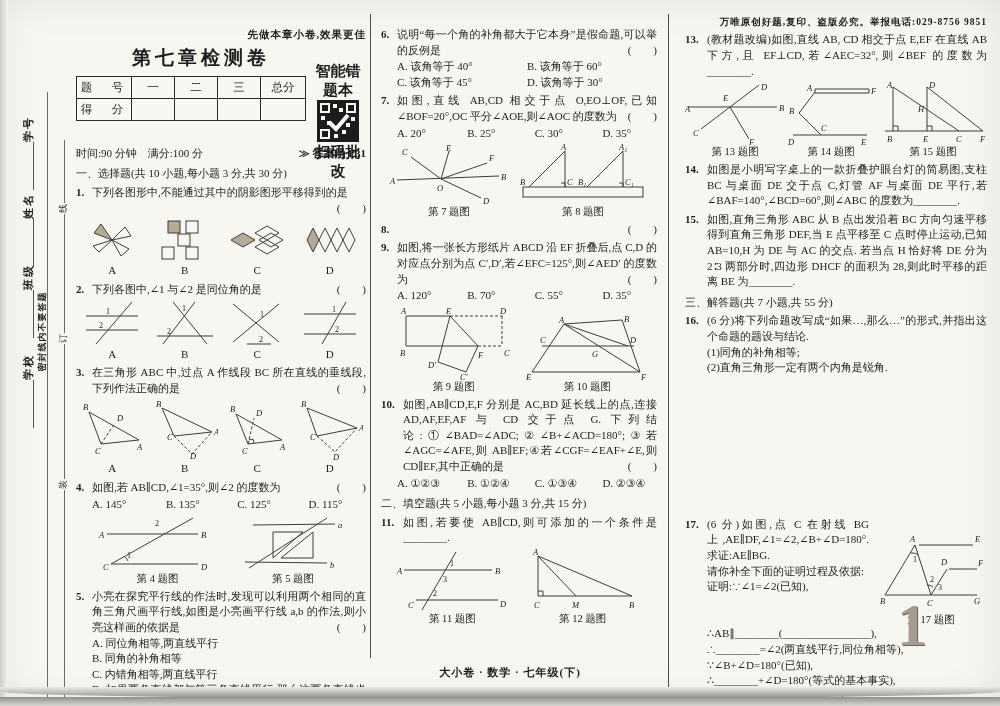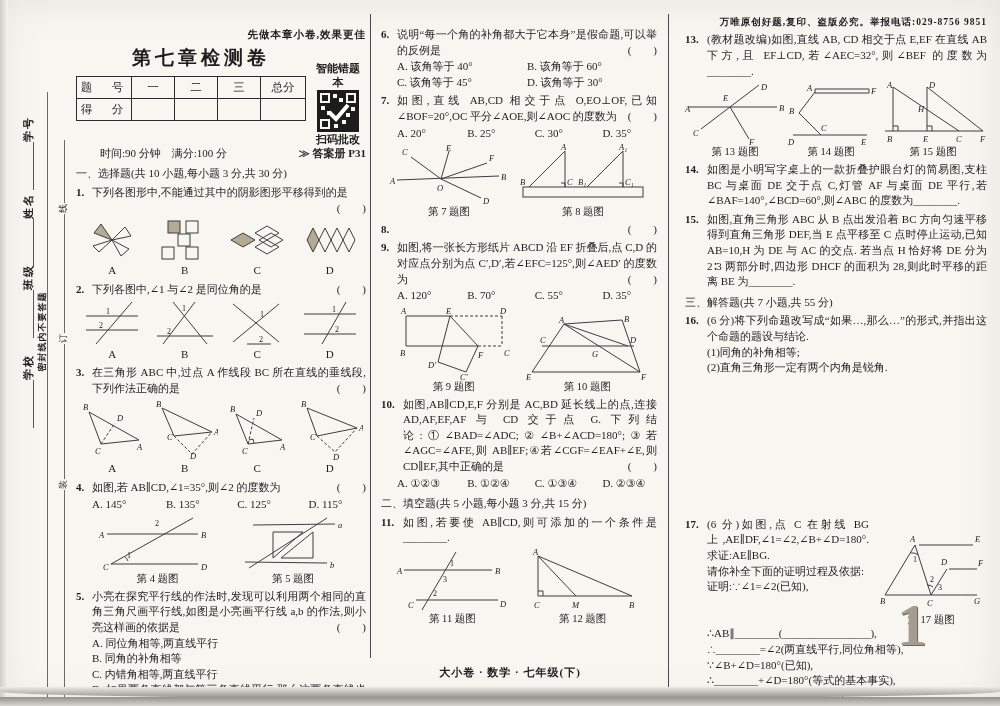--- a/index.html
+++ b/index.html
@@ -12,22 +12,22 @@
   .col{position:absolute;font-size:11px;line-height:1.42;}
   .col1{left:76px;top:28px;width:290px;}
   .col2{left:381px;top:24px;width:276px;}
   .col3{left:685px;top:16px;width:302px;}
   .slogan{font-weight:700;text-align:right;font-size:10.5px;letter-spacing:1px;}
   .title{font-size:19px;font-weight:700;text-align:center;letter-spacing:4px;margin:2px 40px 4px 0;}
   .scorewrap{position:relative;margin-top:2px;height:66px;}
   table.score{border-collapse:collapse;}
   table.score td{border:1.2px solid #2b2b2b;height:21px;text-align:center;font-size:11.5px;padding:0;}
   td.c0{width:54px;letter-spacing:4px;}td.cm{width:42px;}td.c4{width:44px;}
-  .qrblock{position:absolute;right:2px;top:-14px;width:52px;text-align:center;font-size:11px;font-weight:700;line-height:1.25;}
-  .timeline{display:flex;justify-content:space-between;margin-top:4px;font-size:11px;margin-left:24px;}
+  .qrblock{position:absolute;right:2px;top:-14px;width:52px;text-align:center;font-size:15px;font-weight:700;line-height:1.25;}
+  .timeline{display:flex;justify-content:space-between;margin-top:4px;font-size:11px;}
   .answerref{font-weight:700;}
   .sect{font-weight:400;margin-top:5px;}
   .q{display:flex;margin-top:3px;}
   .qn{font-weight:700;min-width:16px;}
   .qn3{font-weight:700;min-width:22px;}
   .qb{flex:1;text-align:justify;}
   .paren{float:right;}
   .opts4{display:grid;grid-template-columns:27% 26% 26% 21%;padding-left:16px;margin-top:1px;}
   .opts2{display:grid;grid-template-columns:50% 50%;padding-left:16px;margin-top:1px;}
   .optlines{padding-left:16px;}

